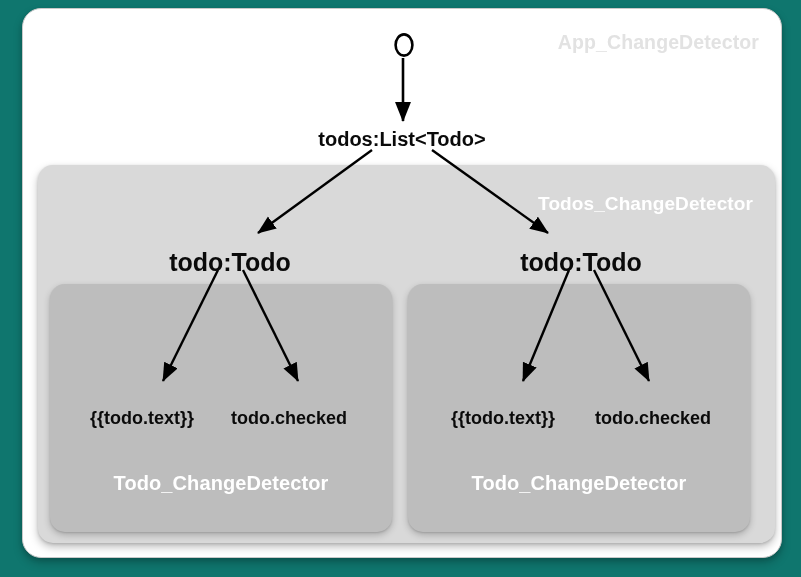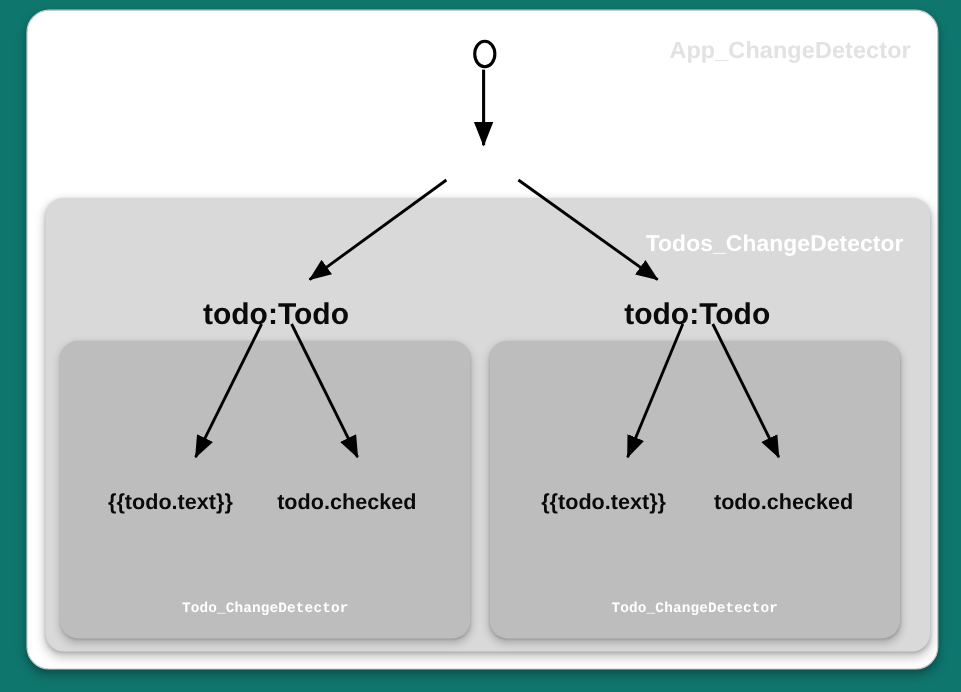--- a/index.html
+++ b/index.html
@@ -71,24 +71,23 @@
   }
   .label-todos {
     right: 22px;
     top: 28px;
     color: #ffffff;
     text-align: center;
   }
   .label-todo {
     left: 50%;
     transform: translateX(-50%);
-    bottom: 18px;
+    bottom: 37px;
     color: #ffffff;
-    font-size: 12px;
-    font-family: Liberation Mono, monospace;
+    font-size: 20px;
   }
 
   
   .node {
     position: absolute;
     font-weight: bold;
     color: #0a0a0a;
     white-space: nowrap;
     font-size: 25px;
     transform: translateX(-50%);
@@ -161,20 +160,21 @@
     <line x1="569" y1="270" x2="523" y2="381" stroke="#000000" stroke-width="2.4" marker-end="url(#arrowhead)"></line>
     <line x1="594" y1="270" x2="649" y2="381" stroke="#000000" stroke-width="2.4" marker-end="url(#arrowhead)"></line>
   </svg>
 
   <div class="start-circle-wrap">
     <svg width="24" height="28" viewBox="0 0 24 28">
       <ellipse cx="12" cy="13" rx="8.4" ry="10.6" fill="#ffffff" stroke="#000000" stroke-width="2.6"></ellipse>
     </svg>
   </div>
 
+  <div class="node node-root">todos:List&lt;Todo&gt;</div>
 
   <div class="node node-todo-l">todo:Todo</div>
 
   <div class="node node-todo-r">todo:Todo</div>
 
   <div class="node node-leaf leaf-l1">{{todo.text}}</div>
 
   <div class="node node-leaf leaf-l2">todo.checked</div>
 
   <div class="node node-leaf leaf-r1">{{todo.text}}</div>

